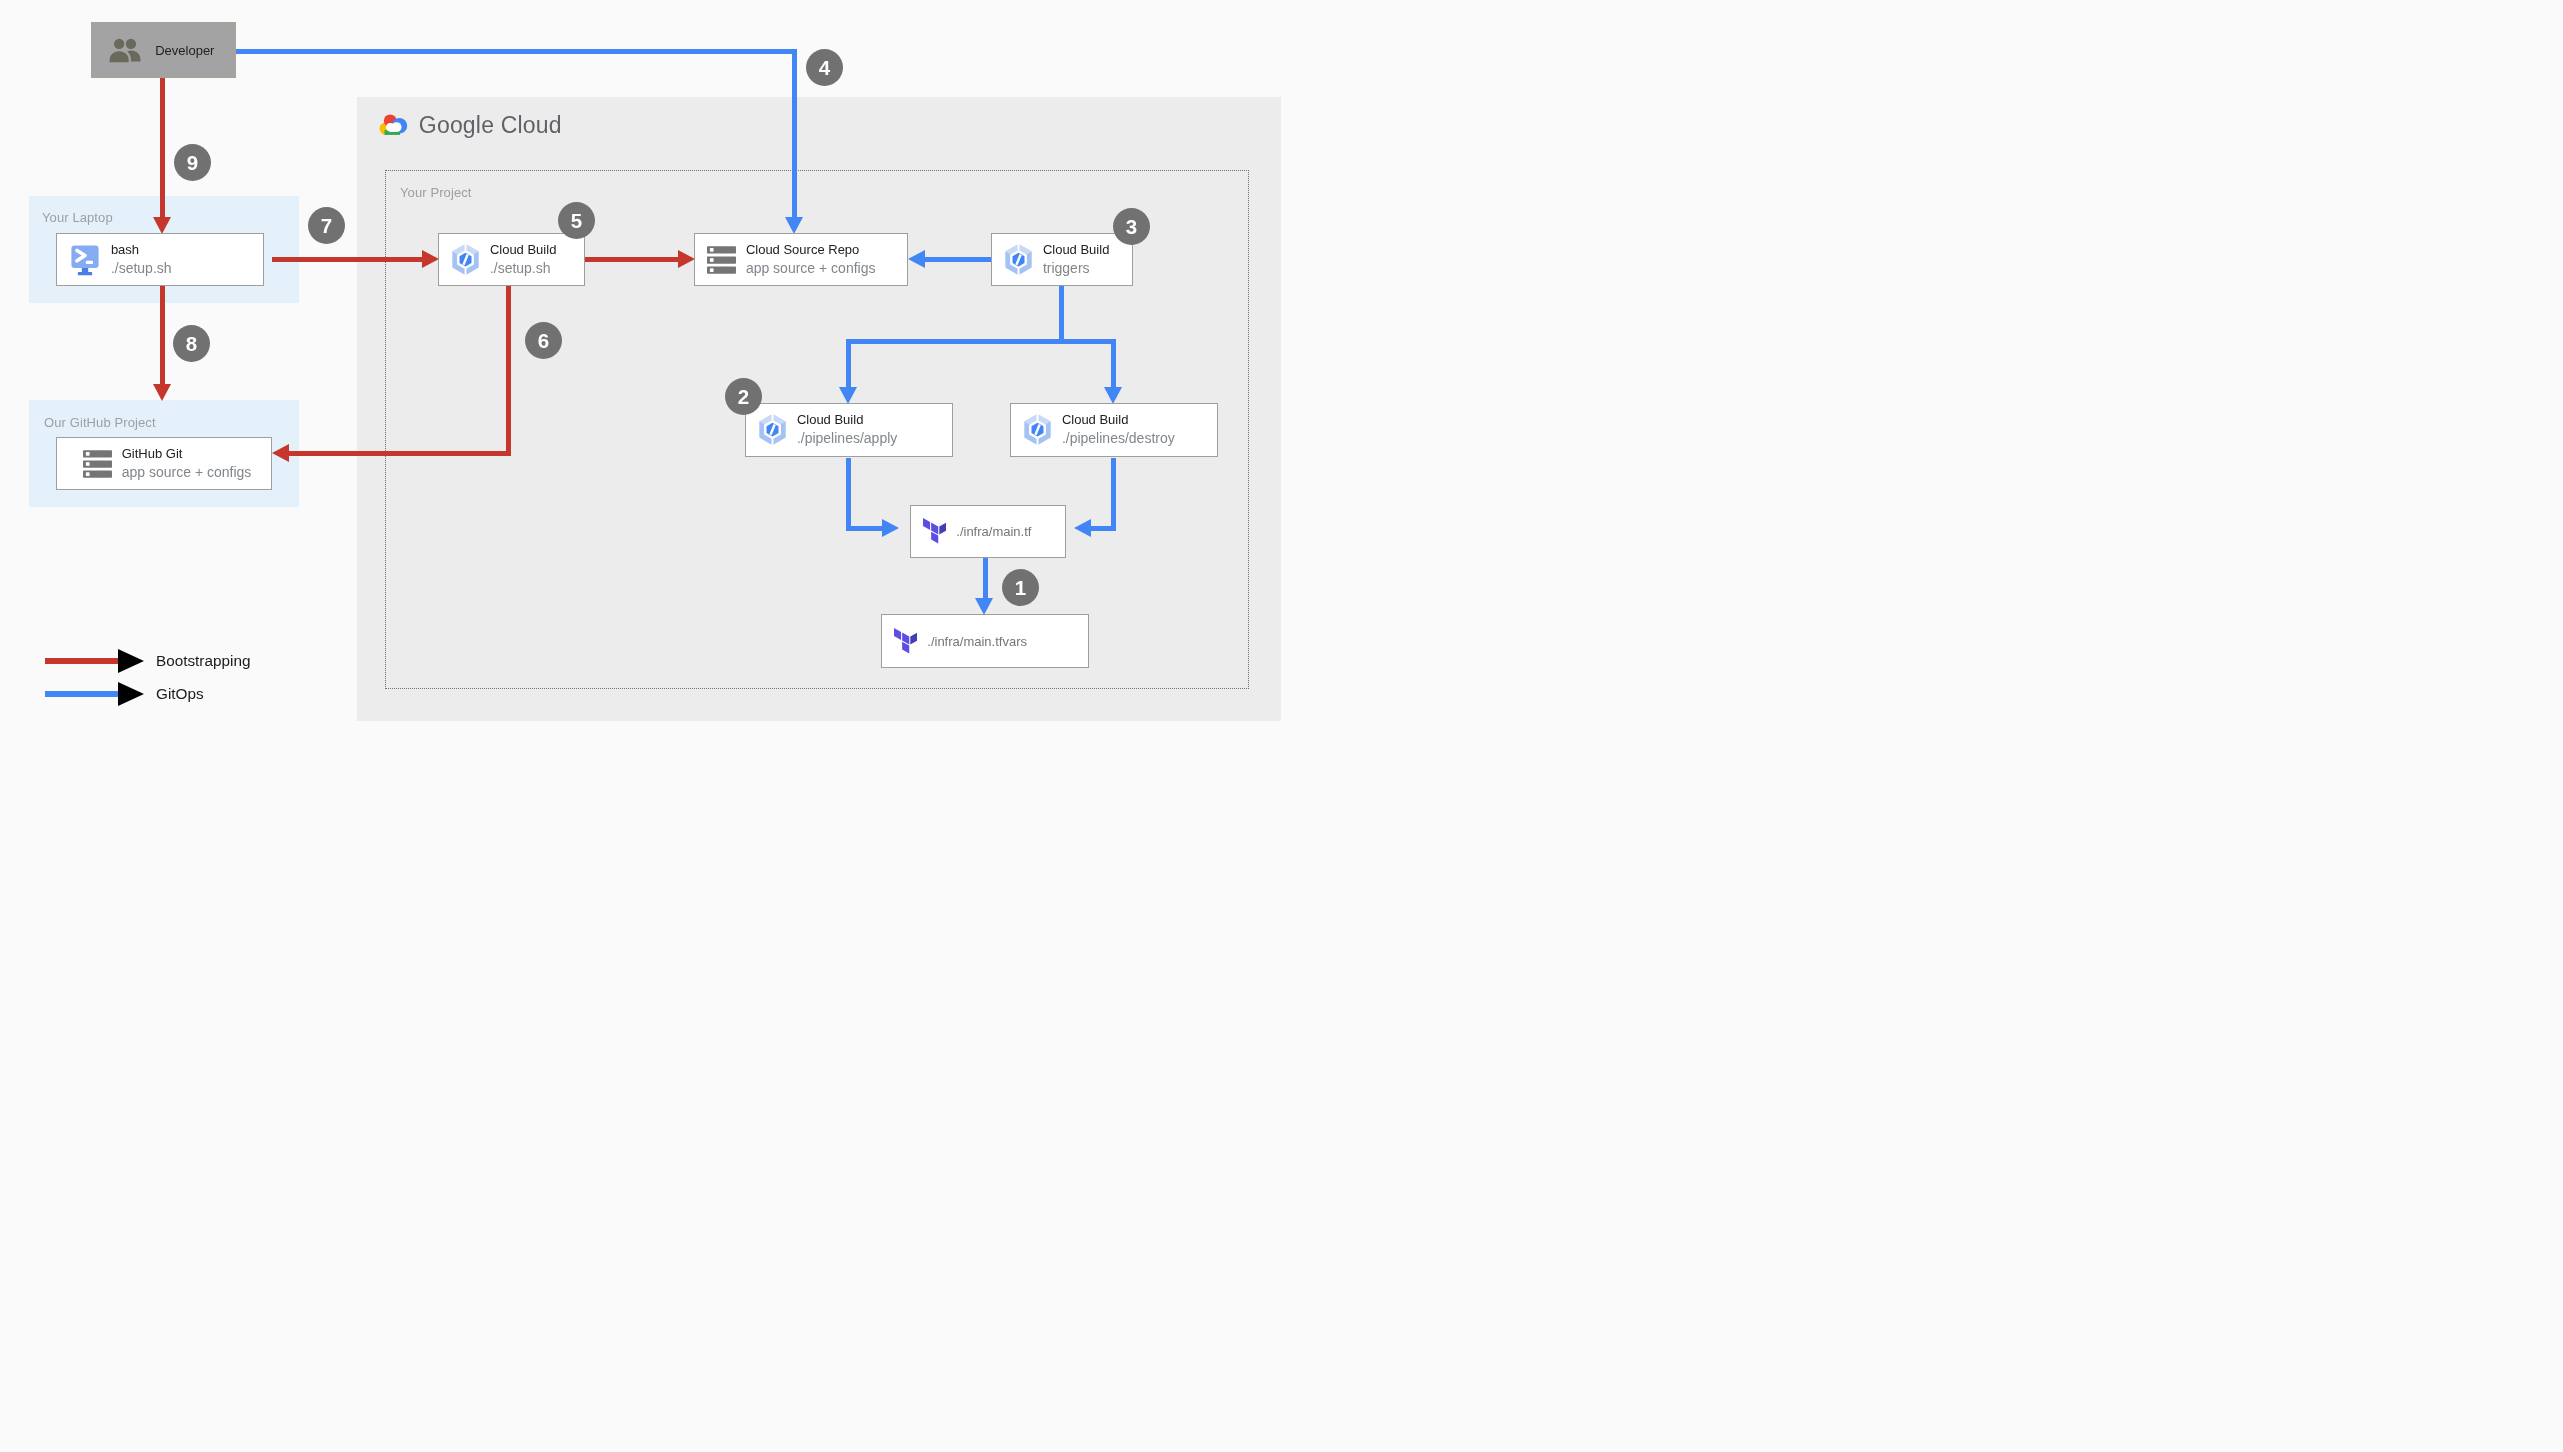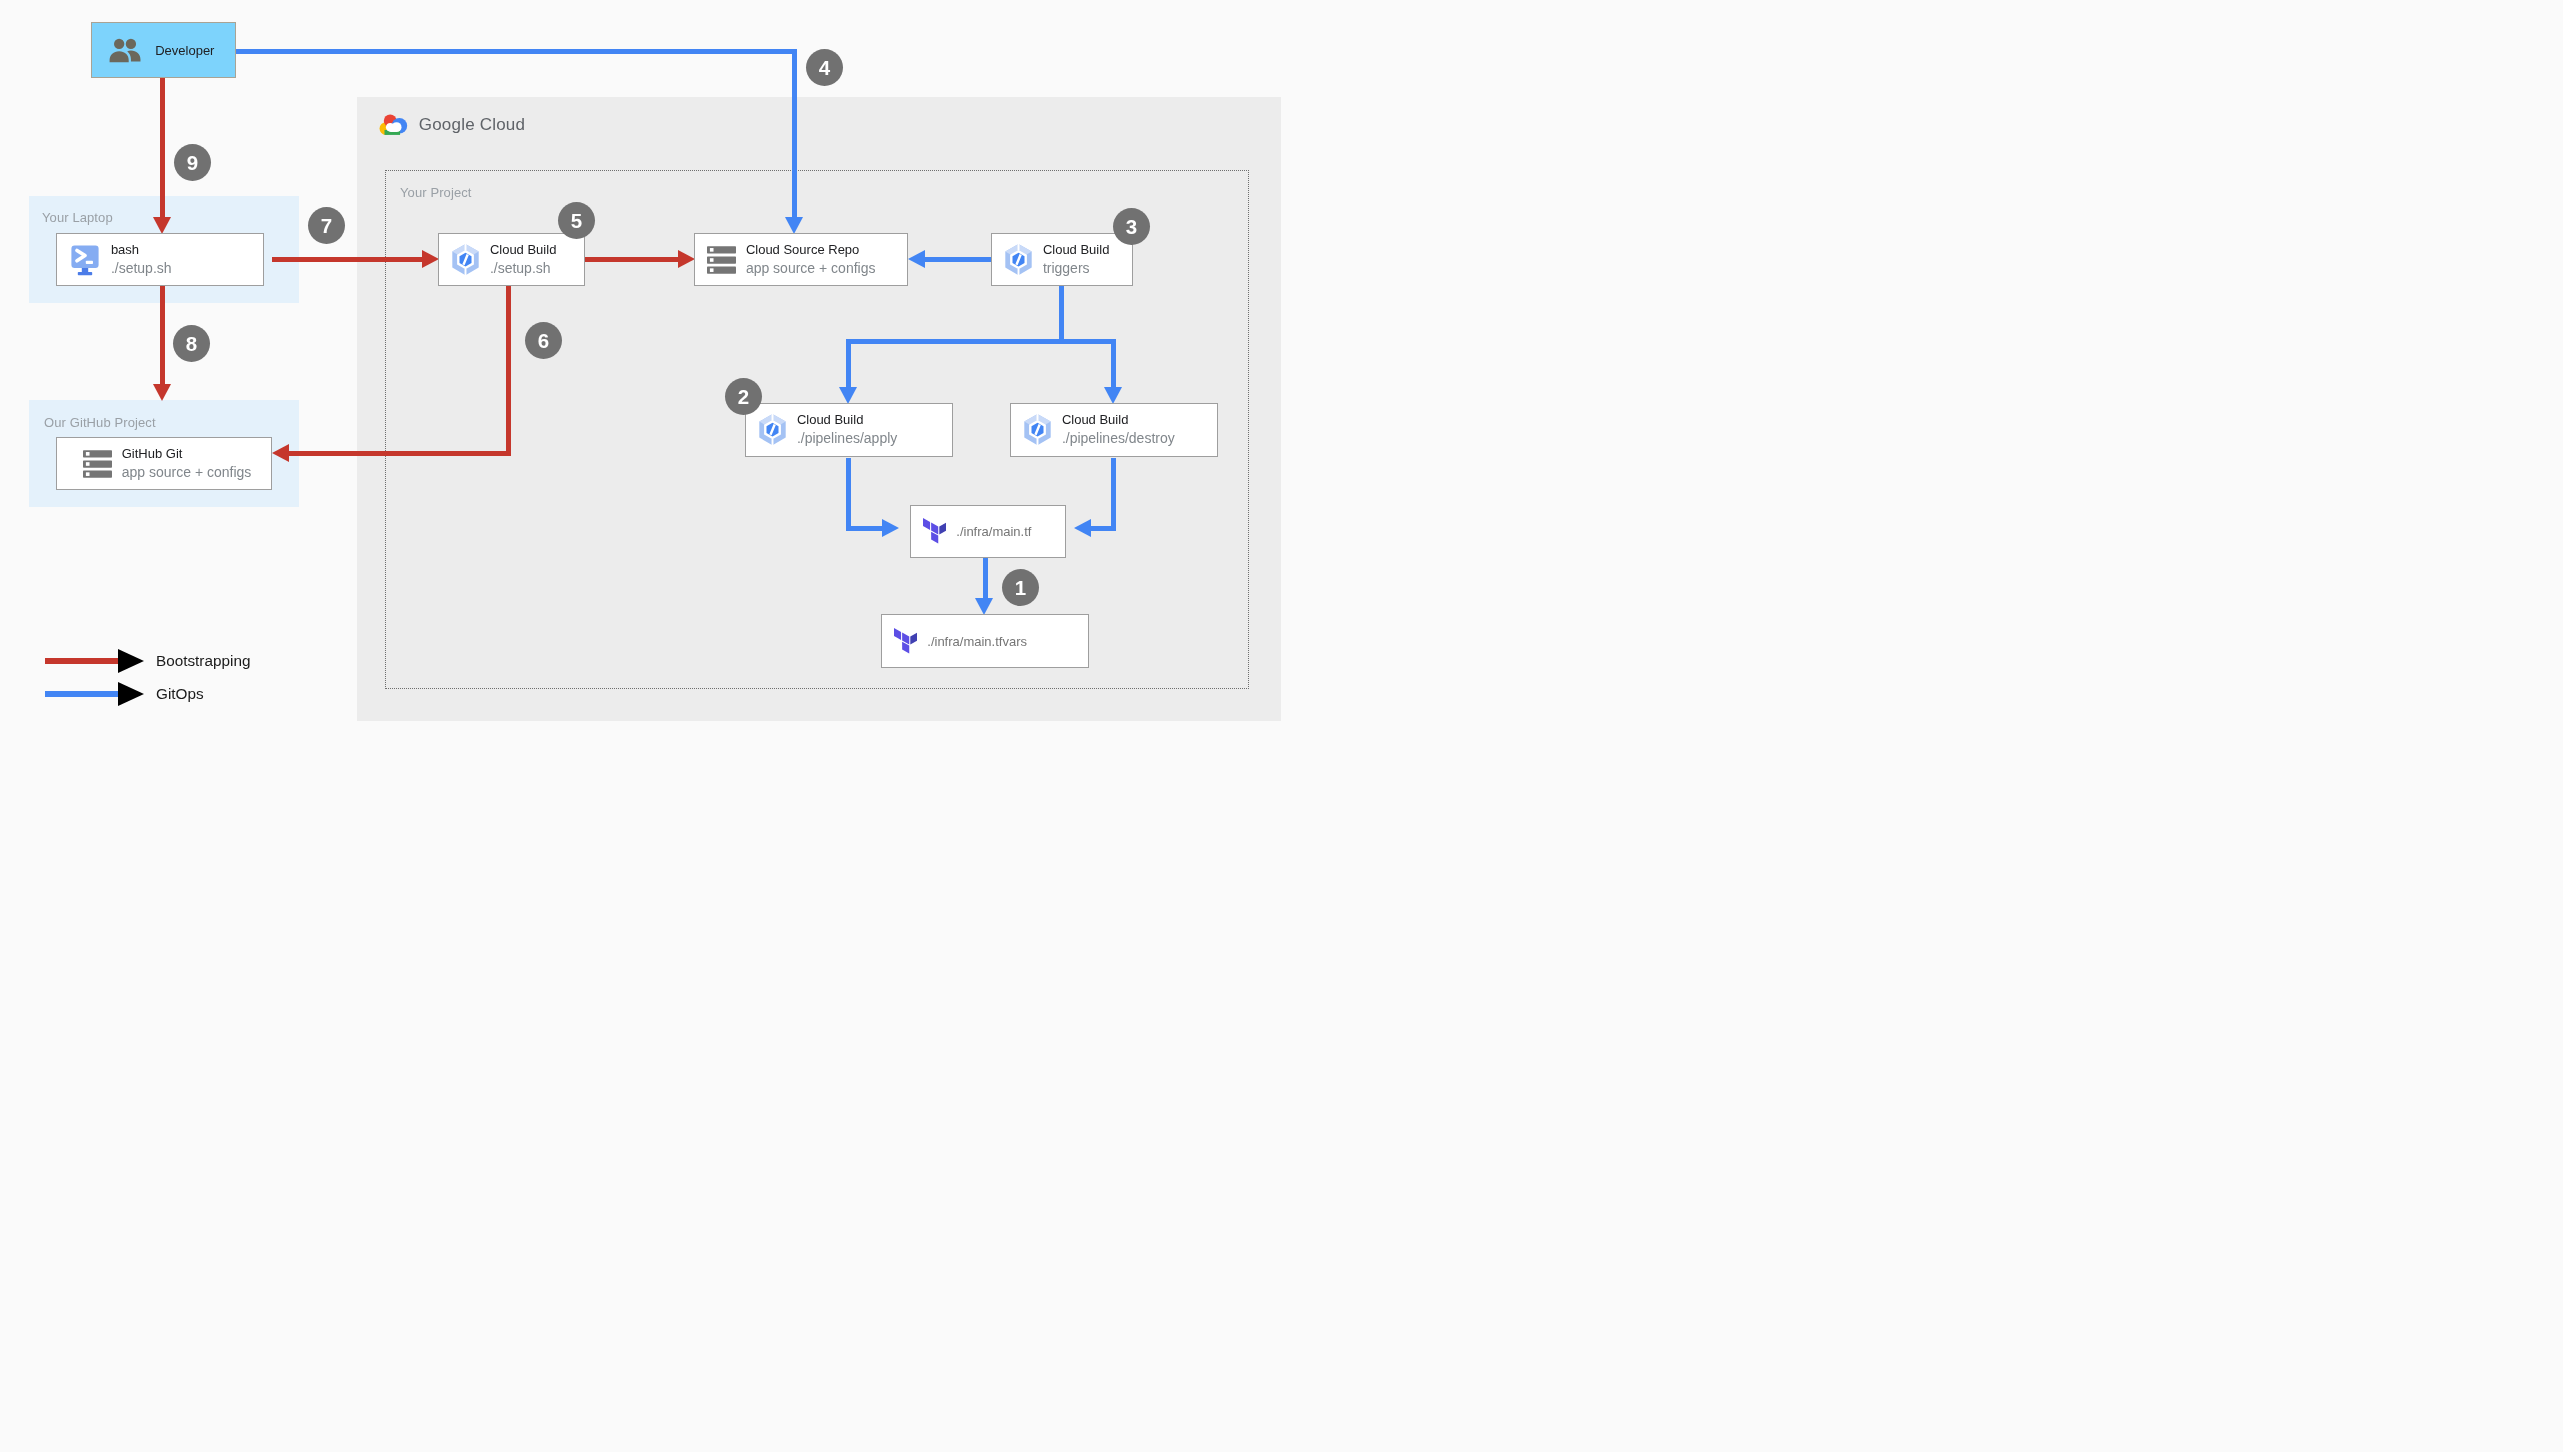--- a/index.html
+++ b/index.html
@@ -8,25 +8,25 @@
   
   .panel{position:absolute;box-sizing:border-box;}
   .gcp-panel{left:357px;top:97px;width:924px;height:624px;background:#ECECEC;}
   .blue-panel{background:#E4F1FB;}
   .laptop-panel{left:29px;top:196px;width:270px;height:107px;}
   .github-panel{left:29px;top:400px;width:270px;height:107px;}
   .project-border{left:385px;top:170px;width:864px;height:519px;border:1.5px dotted #6E6E6E;background:transparent;}
   .panel-label{position:absolute;font-size:13px;color:#9AA0A6;letter-spacing:0.1px;}
   
   .gcp-logo{position:absolute;left:376px;top:111px;display:flex;align-items:center;gap:8.8px;}
-  .gcp-logo .logo-text{font-size:17px;color:#5F6368;letter-spacing:0.2px;}
+  .gcp-logo .logo-text{font-size:23px;color:#5F6368;letter-spacing:0.2px;}
   
   .node{position:absolute;box-sizing:border-box;background:#fff;border:0.7px solid #9E9E9E;
         display:flex;align-items:center;gap:10.2px;padding:0 5.8px 0 11.7px;z-index:2;}
-  .dev-node{background:#7dd3fc;border:0.7px solid #A9A394;}
+  .dev-node{background:#a3a3a3;border:0.7px solid #A9A394;}
   .ntext{display:flex;flex-direction:column;line-height:1.3;}
   .ntitle{font-size:13px;color:#202124;}
   .nsub{font-size:14px;color:#80868B;}
   .nlabel-gray{font-size:13px;color:#757575;}
   .dev-label{font-size:13px;color:#202124;}
   .nicon{flex:0 0 auto;display:flex;align-items:center;}
   
   .hline,.vline{position:absolute;z-index:1;}
   .hline{height:5.1px;} .vline{width:5.1px;}
   .red{background:#C5372C;} .blue{background:#4285F4;}

